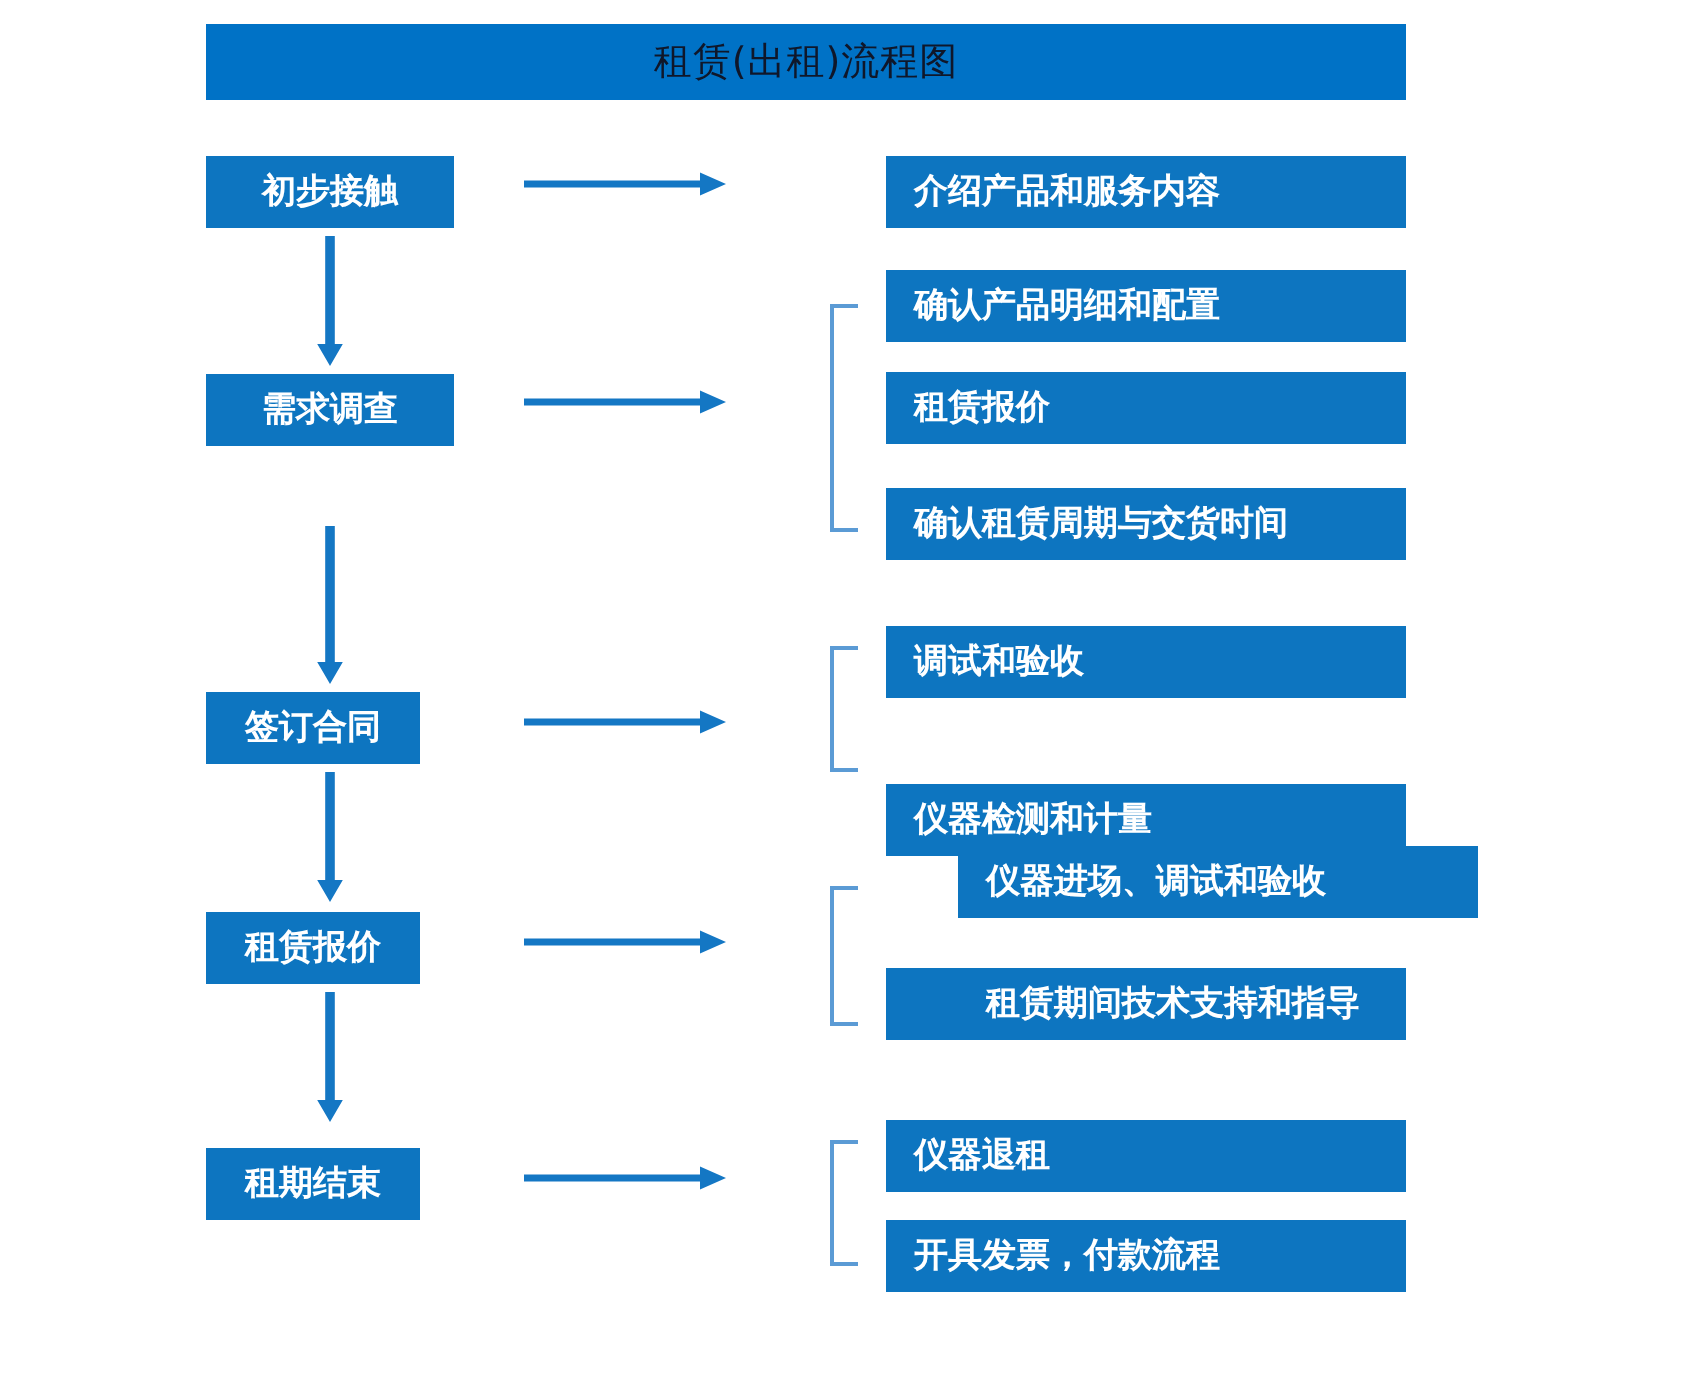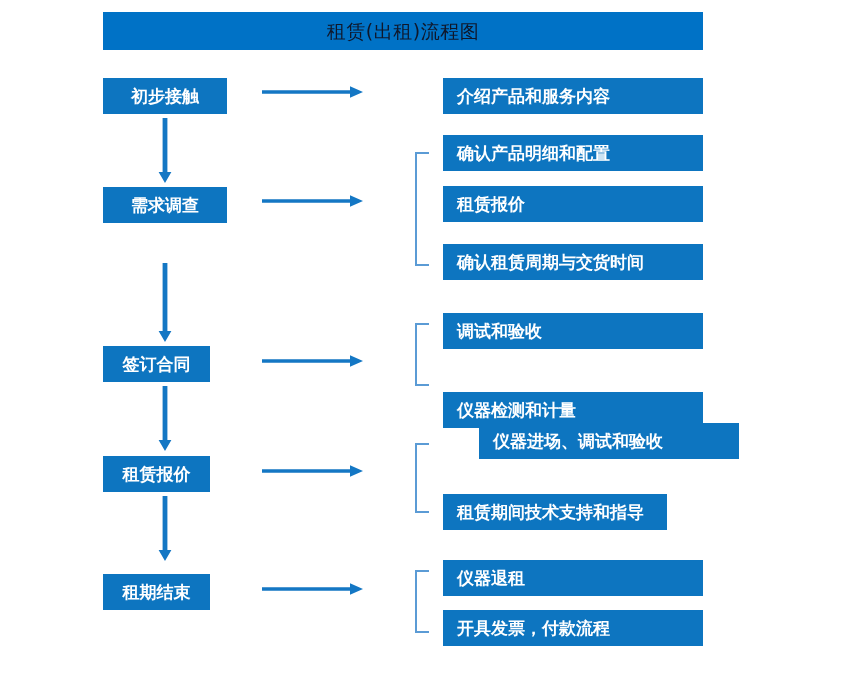--- a/index.html
+++ b/index.html
@@ -188,21 +188,21 @@
 
   <div class="bracket" style="left:414px; top:443px; width:16px; height:70px;">
     <svg width="16" height="70" viewBox="0 0 16 70">
       <path d="M15 1 H2 V69 H15" fill="none" stroke="#5B9BD5" stroke-width="2"></path>
     </svg>
   </div>
 
   <div class="box detail" style="left:443px; top:423px; width:260px; height:36px;margin-left:36px;">
     <span class="box-label">仪器进场、调试和验收</span>
   </div>
-  <div class="box detail" style="left:443px; top:494px; width:224px; height:36px;">
+  <div class="box detail" style="left:443px; top:484px; width:260px; height:36px;padding-left:36px;">
     <span class="box-label">租赁期间技术支持和指导</span>
   </div>
 
   <div class="arrow-v" style="left:158px; top:496px; height:66px;">
     <svg width="14" height="66" viewBox="0 0 14 66">
       <path d="M4.6 0 H9.4 V54 H13.4 L7 65 L0.6 54 H4.6 Z" fill="#1477C4"></path>
     </svg>
   </div>
 
   <div class="box stage" style="left:103px; top:574px; width:107px; height:36px;">

